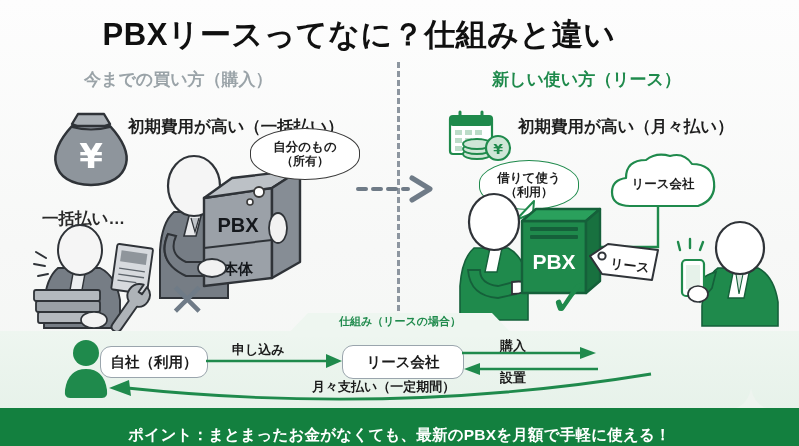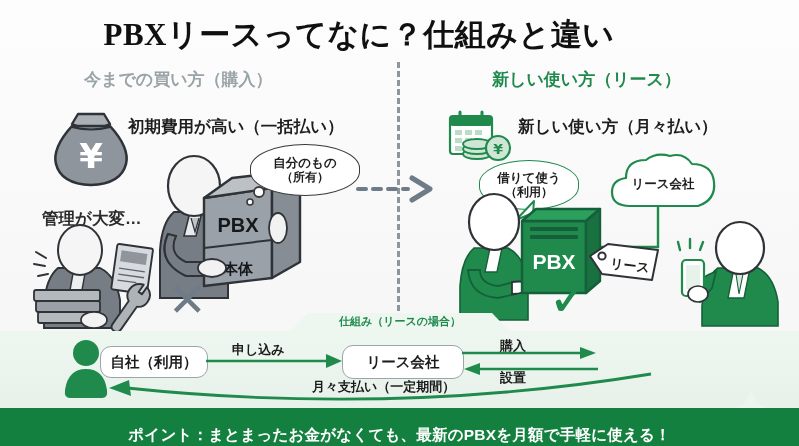--- a/index.html
+++ b/index.html
@@ -10,21 +10,20 @@
     position:relative;
   }
   #stage{position:absolute;left:0;top:0;width:799px;height:446px;
     background:linear-gradient(180deg,#fdfdfd 0%,#f7f8f7 55%,#f4f6f4 100%);}
 
   
   .title{
     position:absolute;left:0;top:14px;width:718px;text-align:center;
     font-size:31px;font-weight:bold;color:#101010;letter-spacing:0.5px;
     white-space:nowrap;
-    font-family:Liberation Serif, serif;
   }
 
   
   .col-head{position:absolute;top:68px;font-size:17px;font-weight:bold;white-space:nowrap;}
   .col-head.left{left:84px;color:#9aa3a8;}
   .col-head.right{left:492px;color:#1f8a4c;}
 
   
   .divider{position:absolute;left:397px;top:62px;width:0;height:258px;
     border-left:3px dashed #8d96a0;}
@@ -41,21 +40,21 @@
   .cap-easy{left:672px;top:211px;font-size:16.5px;}
 
   
   .bubble{position:absolute;border-radius:50%/46%;text-align:center;
     display:flex;align-items:center;justify-content:center;flex-direction:column;
     font-size:12.5px;line-height:1.18;font-weight:bold;}
   .bubble.gray{border:1.8px solid #3a3a3a;background:#ffffff;color:#1d1d1d;}
   .bubble.green{border:1.8px solid #1f8a4c;background:#ffffff;color:#1d1d1d;}
   .bubble .l2{font-size:12px;}
 
-  #bubble-own{left:250px;top:144px;width:108px;height:50px;align-items:center;}
+  #bubble-own{left:250px;top:128px;width:108px;height:50px;align-items:center;}
   #bubble-use{left:479px;top:160px;width:98px;height:48px;}
 
   .tail{position:absolute;}
 
   
   #cloud-lease{position:absolute;left:608px;top:158px;width:110px;height:52px;
     display:flex;align-items:center;justify-content:center;
     font-size:12.5px;font-weight:bold;color:#1d1d1d;}
 
   
@@ -154,21 +153,21 @@
     <span>自分のもの</span>
     <span class="l2">（所有）</span>
   </div>
   <div class="tail" style="left:244px;top:186px;">
     <svg width="24" height="24" viewBox="0 0 24 24">
       <circle cx="15" cy="6" r="5" fill="#fff" stroke="#3a3a3a" stroke-width="1.8"></circle>
       <circle cx="6" cy="16" r="3" fill="#fff" stroke="#3a3a3a" stroke-width="1.6"></circle>
     </svg>
   </div>
 
-  <div class="cap gray cap-manage">管理が大変…</div>
+  <div class="cap gray cap-manage">一括払い…</div>
 
   <div class="abs" style="left:28px;top:228px;">
     <svg width="140" height="100" viewBox="0 0 140 100">
       <path d="M30 40 Q18 50 16 76 L16 100 L92 100 L92 72 Q88 48 72 40 Z" fill="#767d85" stroke="#2f3338" stroke-width="1.9"></path>
       <path d="M46 40 L42 62 L54 62 L58 40 Z" fill="#eceef0" stroke="#2f3338" stroke-width="1.4"></path>
       <ellipse cx="52" cy="22" rx="22" ry="25" fill="#f5f5f5" stroke="#2f3338" stroke-width="2"></ellipse>
 
       <g stroke="#2f3338" stroke-width="2" fill="none" stroke-linecap="round">
         <path d="M18 30 L8 24"></path>
           <path d="M17 38 L6 36"></path>
@@ -220,21 +219,21 @@
       <g stroke="#1f8a4c" stroke-width="1.8" fill="#cfe6d7">
         <ellipse cx="31" cy="44" rx="14" ry="5"></ellipse>
         <ellipse cx="31" cy="39" rx="14" ry="5"></ellipse>
         <ellipse cx="31" cy="34" rx="14" ry="5"></ellipse>
       </g>
       <circle cx="52" cy="38" r="12" fill="#cfe6d7" stroke="#1f8a4c" stroke-width="2.2"></circle>
       <text x="52" y="44" text-anchor="middle" font-family="DejaVu Sans, sans-serif" font-size="14" font-weight="bold" fill="#1f8a4c">¥</text>
     </svg>
   </div>
 
-  <div class="cap dark cap-initial-right">新しい使い方（月々払い）</div>
+  <div class="cap dark cap-initial-right">初期費用が高い（月々払い）</div>
 
   <div class="abs" style="left:604px;top:150px;">
     <svg width="120" height="62" viewBox="0 0 120 62">
       <path d="M26 56 Q8 56 8 42 Q8 30 22 28 Q22 10 42 10 Q52 2 66 6 Q80 2 88 14 Q108 14 110 32 Q112 50 94 56 Z" fill="#ffffff" stroke="#1f8a4c" stroke-width="2.2" stroke-linejoin="round"></path>
     </svg>
   </div>
   <div id="cloud-lease">リース会社</div>
 
   <div class="abs" style="left:548px;top:205px;">
     <svg width="140" height="50" viewBox="0 0 140 50">

